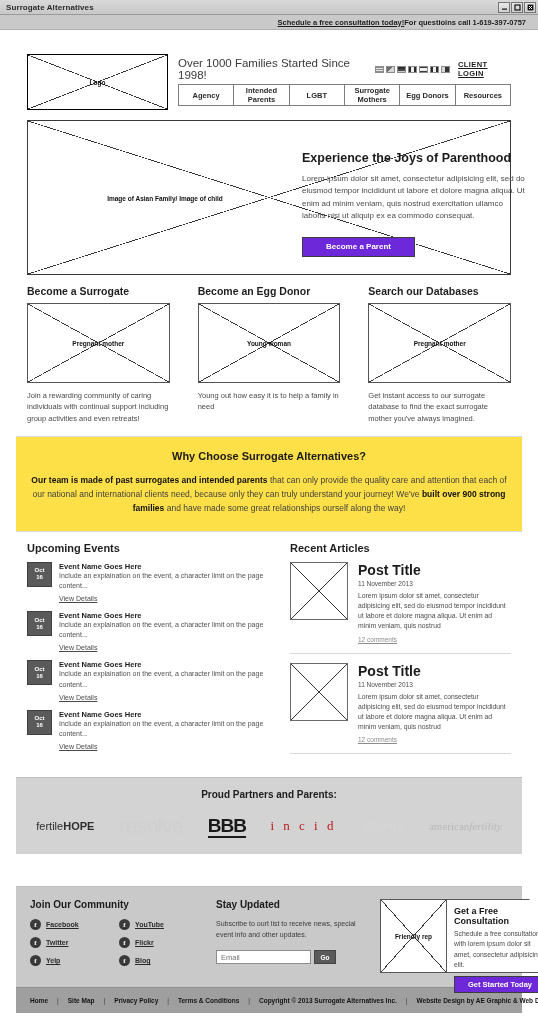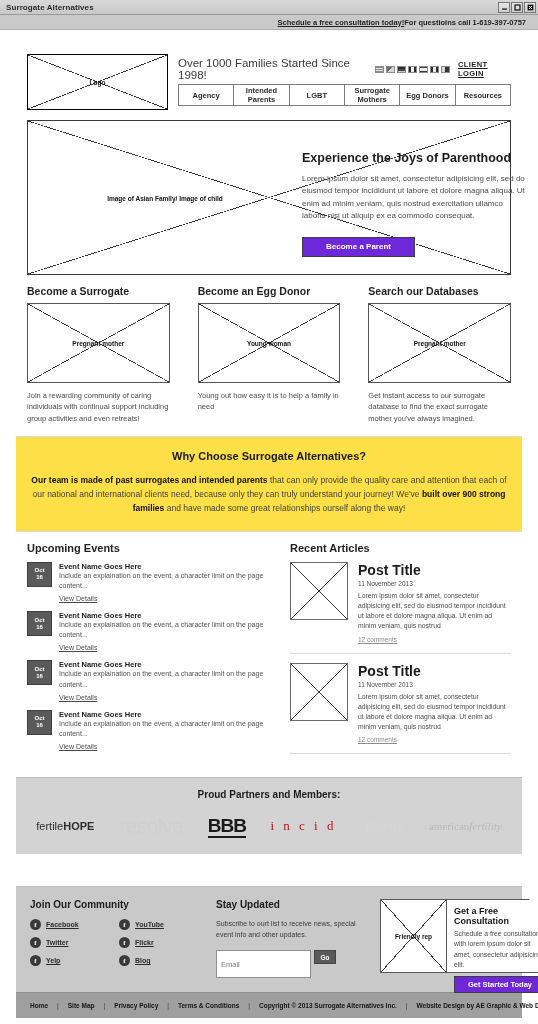--- a/index.html
+++ b/index.html
@@ -411,21 +411,21 @@
 
   .stay { width: 150px; flex: 0 0 auto; }
   .stay-p {
     font-size: 7px;
     line-height: 1.5;
     color: #3b3b3b;
     margin-bottom: 10px;
   }
   .subscribe { display: flex; }
   .email-input {
-    width: 95px; height: 28px;
+    width: 95px; height: 14px;
     border: 1px solid #8d8d8d;
     background: #fff;
     font-family: "Liberation Sans", sans-serif;
     font-size: 7.5px;
     color: #444;
     padding: 0 4px;
   }
   .go-btn {
     width: 22px; height: 14px;
     margin-left: 3px;
@@ -677,21 +677,21 @@
           <div class="article-title">Post Title</div>
           <div class="article-date">11 November 2013</div>
           <div class="article-excerpt">Lorem ipsum dolor sit amet, consectetur adipisicing elit, sed do eiusmod tempor incididunt ut labore et dolore magna aliqua. Ut enim ad minim veniam, quis nostrud</div>
           <a href="#" class="article-comments">12 comments</a>
         </div>
       </div>
     </div>
   </div>
 
   <div class="partners">
-    <div class="partners-h">Proud Partners and Members:</div>
+    <div class="partners-h">Proud Partners and Parents:</div>
     <div class="partner-row">
       <span class="p-logo p-fertilehope"><span>fertile</span><b>HOPE</b></span>
       <span class="p-logo p-resolve">resolve</span>
       <span class="p-logo p-bbb"><span>BBB</span><span class="bbb-u"></span></span>
       <span class="p-logo p-incid">i n c i d</span>
       <span class="p-logo p-faint">Alliance</span>
       <span class="p-logo p-amfert"><span>american</span><i>fertility</i></span>
     </div>
   </div>
 

